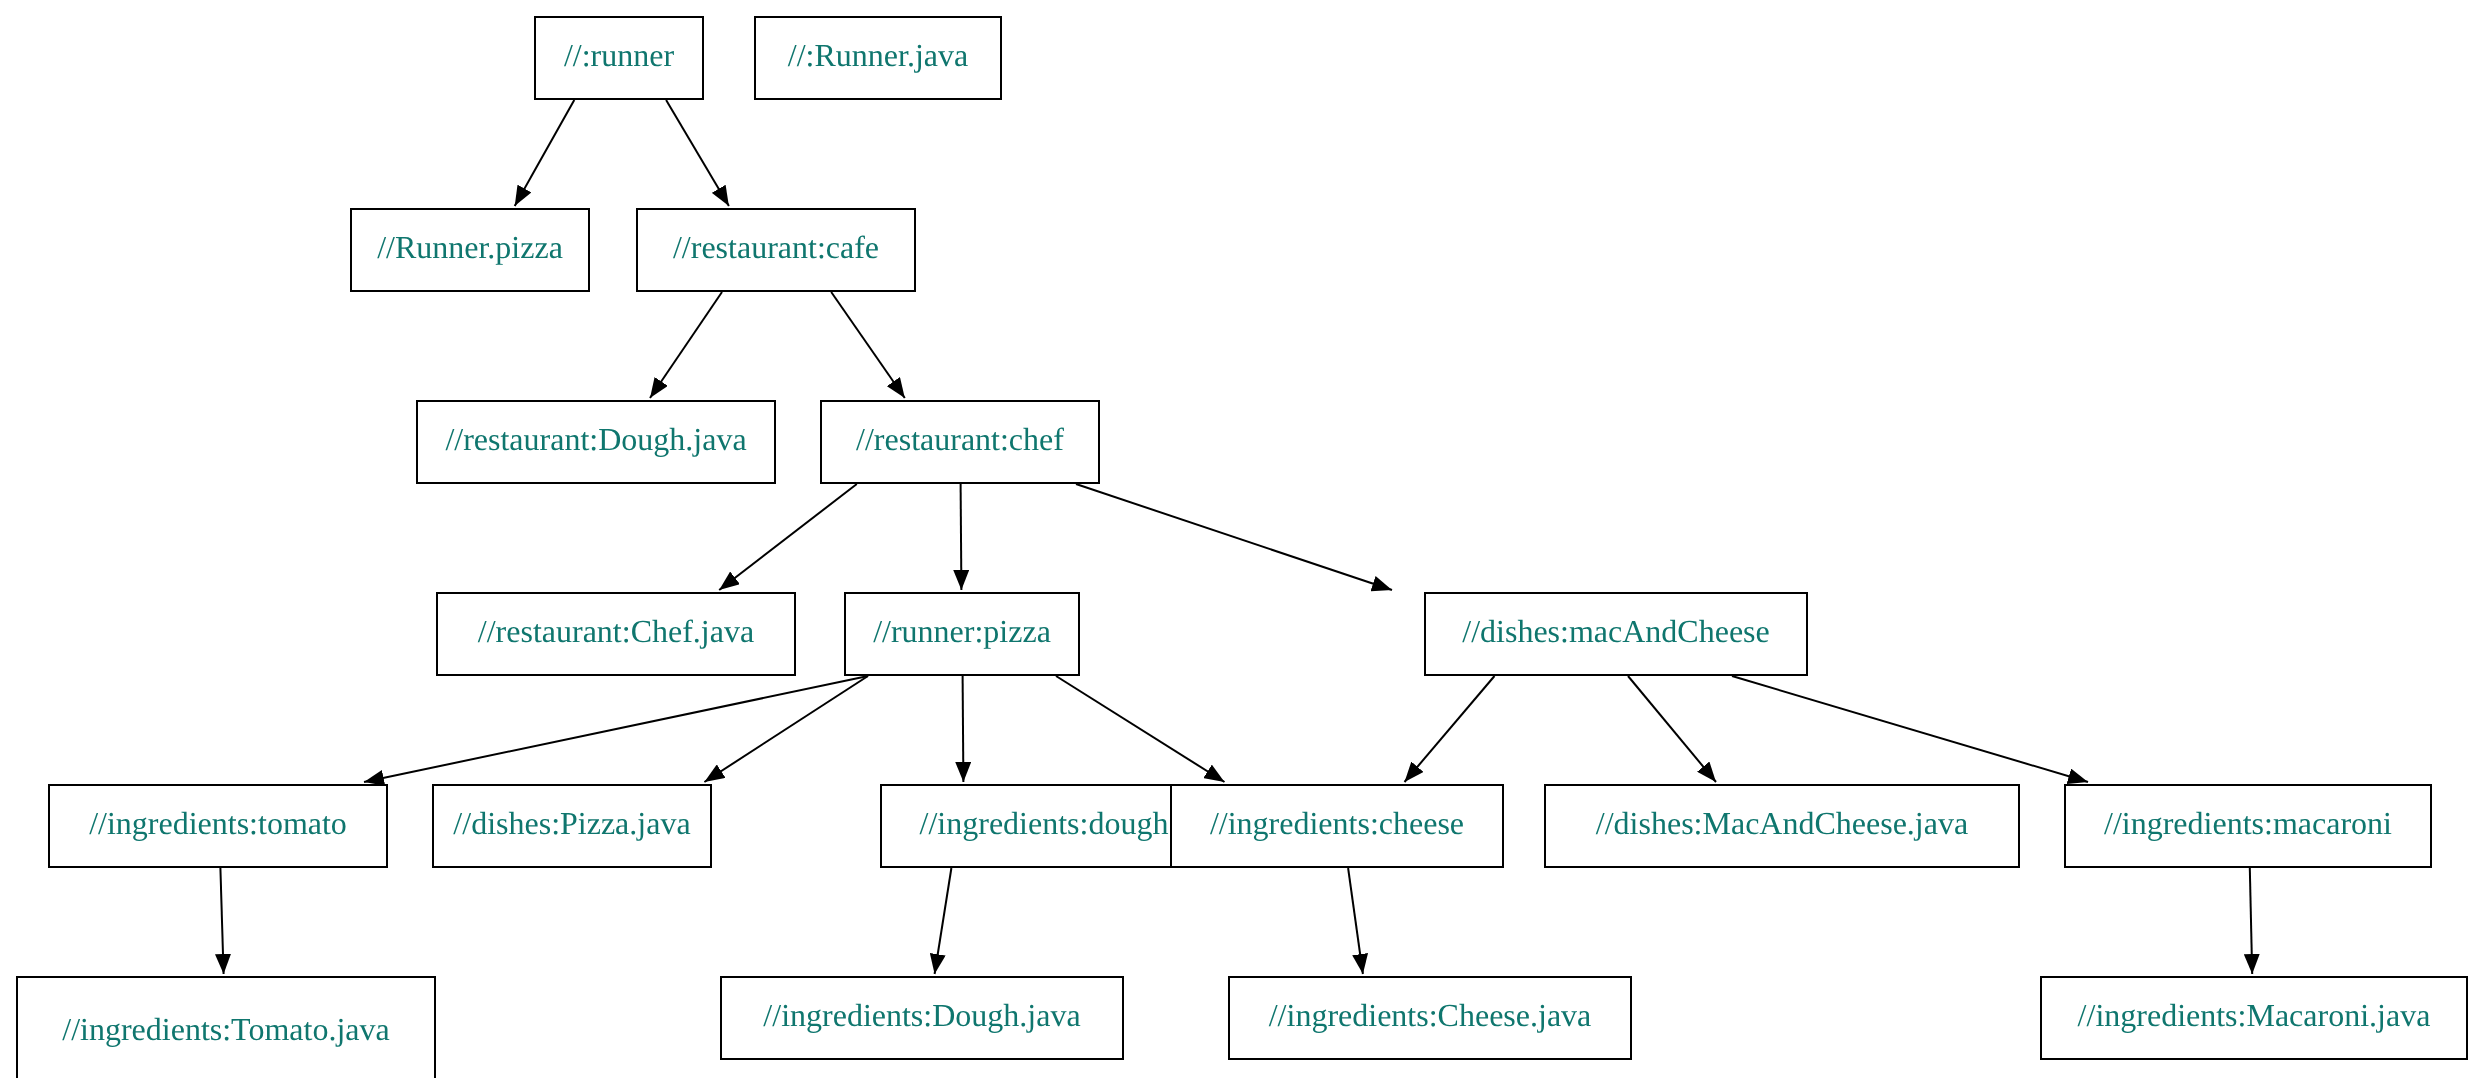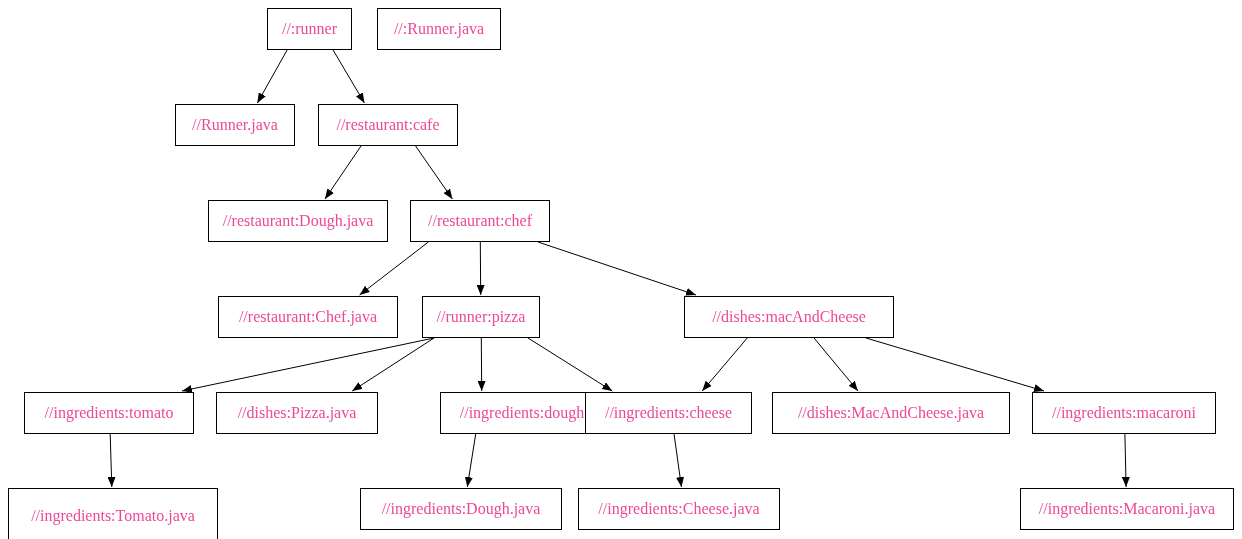--- a/index.html
+++ b/index.html
@@ -25,21 +25,21 @@
   }
   .node {
     position: absolute;
     box-sizing: border-box;
     border: 1px solid #000000;
     background: #ffffff;
     display: flex;
     align-items: center;
     justify-content: center;
     font-size: 16px;
-    color: #ec4899;
+    color: #0f766e;
     white-space: nowrap;
     line-height: 1;
   }
   .node span {
     padding: 0 4px;
   }
 </style>
 </head>
 <body>
 
@@ -72,64 +72,64 @@
       </g>
   </svg>
   <div>
       <div class="node" style="left: 267px; top: 8px; width: 85px; height: 42px; border-color: rgb(0, 0, 0); background: rgb(255, 255, 255);">
         <span>//:runner</span>
       </div>
       <div class="node" style="left: 377px; top: 8px; width: 124px; height: 42px; border-color: rgb(0, 0, 0); background: rgb(255, 255, 255);">
         <span>//:Runner.java</span>
       </div>
       <div class="node" style="left: 175px; top: 104px; width: 120px; height: 42px; border-color: rgb(0, 0, 0); background: rgb(255, 255, 255);">
-        <span>//Runner.java</span>
+        <span>//Runner.pizza</span>
       </div>
       <div class="node" style="left: 318px; top: 104px; width: 140px; height: 42px; border-color: rgb(0, 0, 0); background: rgb(255, 255, 255);">
         <span>//restaurant:cafe</span>
       </div>
       <div class="node" style="left: 208px; top: 200px; width: 180px; height: 42px; border-color: rgb(0, 0, 0); background: rgb(255, 255, 255);">
         <span>//restaurant:Dough.java</span>
       </div>
       <div class="node" style="left: 410px; top: 200px; width: 140px; height: 42px; border-color: rgb(0, 0, 0); background: rgb(255, 255, 255);">
         <span>//restaurant:chef</span>
       </div>
       <div class="node" style="left: 218px; top: 296px; width: 180px; height: 42px; border-color: rgb(0, 0, 0); background: rgb(255, 255, 255);">
         <span>//restaurant:Chef.java</span>
       </div>
       <div class="node" style="left: 422px; top: 296px; width: 118px; height: 42px; border-color: rgb(0, 0, 0); background: rgb(255, 255, 255);">
         <span>//runner:pizza</span>
       </div>
-      <div class="node" style="left: 684px; top: 296px; width: 210px; height: 42px; border-color: rgb(0, 0, 0); background: rgb(255, 255, 255);">
+      <div class="node" style="left: 712px; top: 296px; width: 192px; height: 42px; border-color: rgb(0, 0, 0); background: rgb(255, 255, 255);">
         <span>//dishes:macAndCheese</span>
       </div>
       <div class="node" style="left: 24px; top: 392px; width: 170px; height: 42px; border-color: rgb(0, 0, 0); background: rgb(255, 255, 255);">
         <span>//ingredients:tomato</span>
       </div>
-      <div class="node" style="left: 216px; top: 392px; width: 162px; height: 42px; border-color: rgb(0, 0, 0); background: rgb(255, 255, 255); justify-content: center;">
+      <div class="node" style="left: 216px; top: 392px; width: 140px; height: 42px; border-color: rgb(0, 0, 0); background: rgb(255, 255, 255); justify-content: center;">
         <span>//dishes:Pizza.java</span>
       </div>
       <div class="node" style="left: 400px; top: 392px; width: 164px; height: 42px; border-color: rgb(0, 0, 0); background: rgb(255, 255, 255); margin-left: 40px;">
         <span>//ingredients:dough</span>
       </div>
       <div class="node" style="left: 585px; top: 392px; width: 167px; height: 42px; border-color: rgb(0, 0, 0); background: rgb(255, 255, 255);">
         <span>//ingredients:cheese</span>
       </div>
       <div class="node" style="left: 772px; top: 392px; width: 238px; height: 42px; border-color: rgb(0, 0, 0); background: rgb(255, 255, 255);">
         <span>//dishes:MacAndCheese.java</span>
       </div>
       <div class="node" style="left: 1032px; top: 392px; width: 184px; height: 42px; border-color: rgb(0, 0, 0); background: rgb(255, 255, 255);">
         <span>//ingredients:macaroni</span>
       </div>
       <div class="node" style="left: 8px; top: 488px; width: 210px; height: 55px; border-color: rgb(0, 0, 0); background: rgb(255, 255, 255);">
         <span>//ingredients:Tomato.java</span>
       </div>
       <div class="node" style="left: 360px; top: 488px; width: 202px; height: 42px; border-color: rgb(0, 0, 0); background: rgb(255, 255, 255);">
         <span>//ingredients:Dough.java</span>
       </div>
-      <div class="node" style="left: 578px; top: 488px; width: 202px; height: 42px; border-color: rgb(0, 0, 0); background: rgb(255, 255, 255);">
+      <div class="node" style="left: 614px; top: 488px; width: 202px; height: 42px; border-color: rgb(0, 0, 0); background: rgb(255, 255, 255);">
         <span>//ingredients:Cheese.java</span>
       </div>
       <div class="node" style="left: 1020px; top: 488px; width: 214px; height: 42px; border-color: rgb(0, 0, 0); background: rgb(255, 255, 255);">
         <span>//ingredients:Macaroni.java</span>
       </div>
     </div>
 </div>
 
 </body></html>

